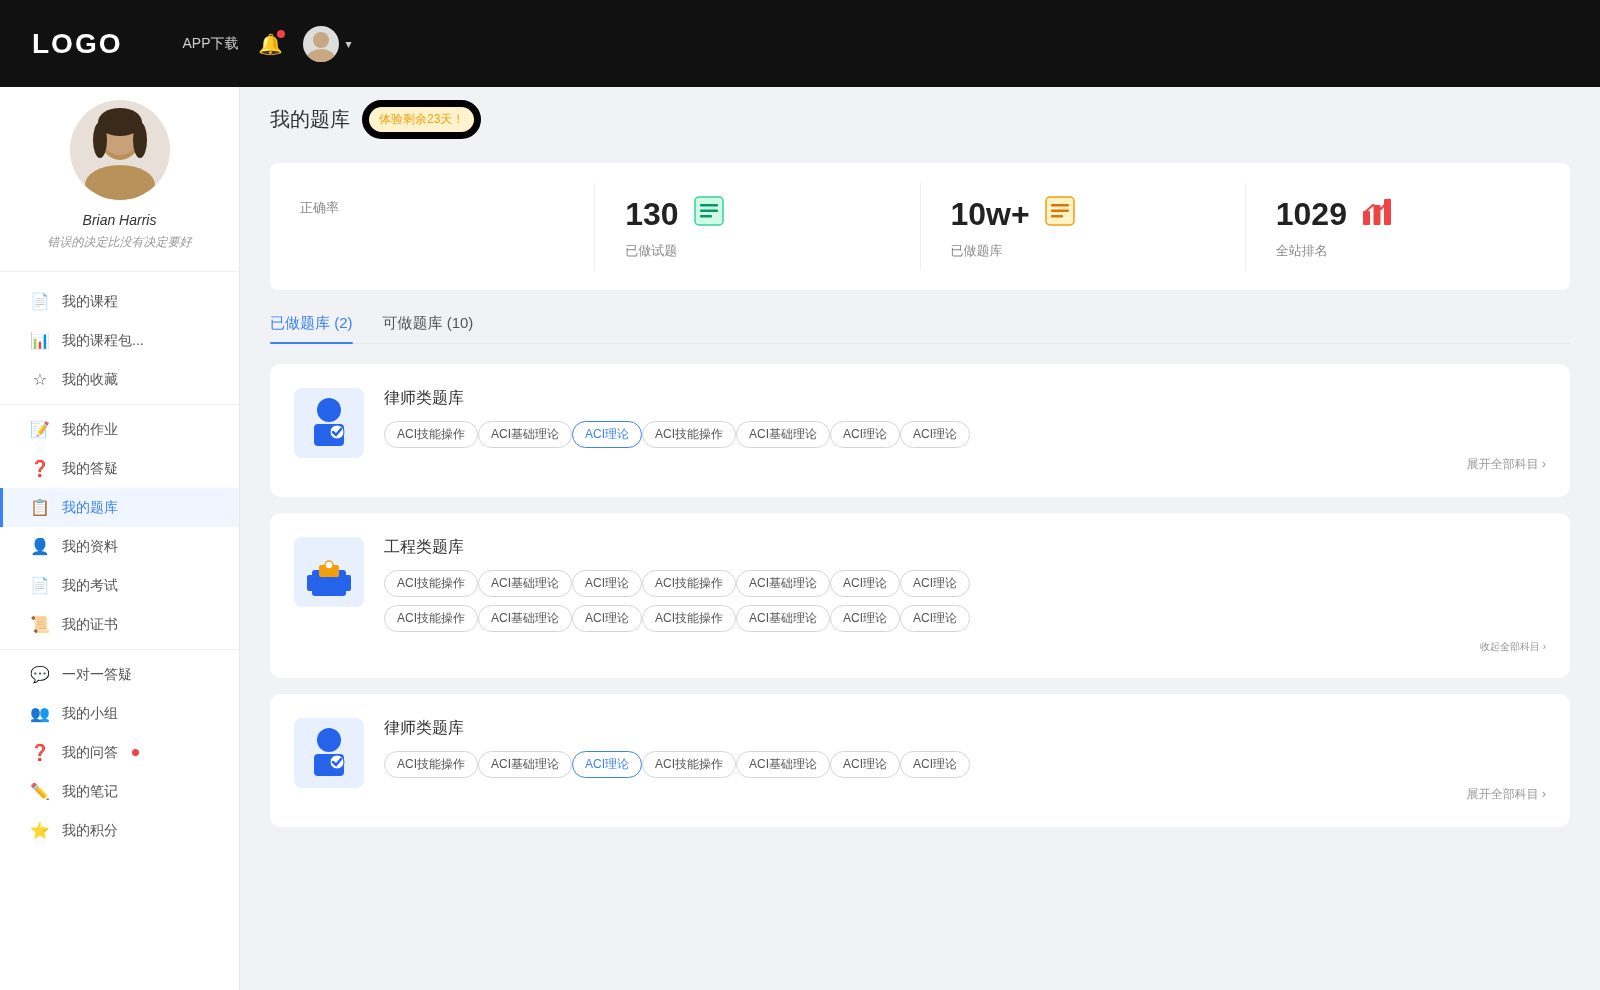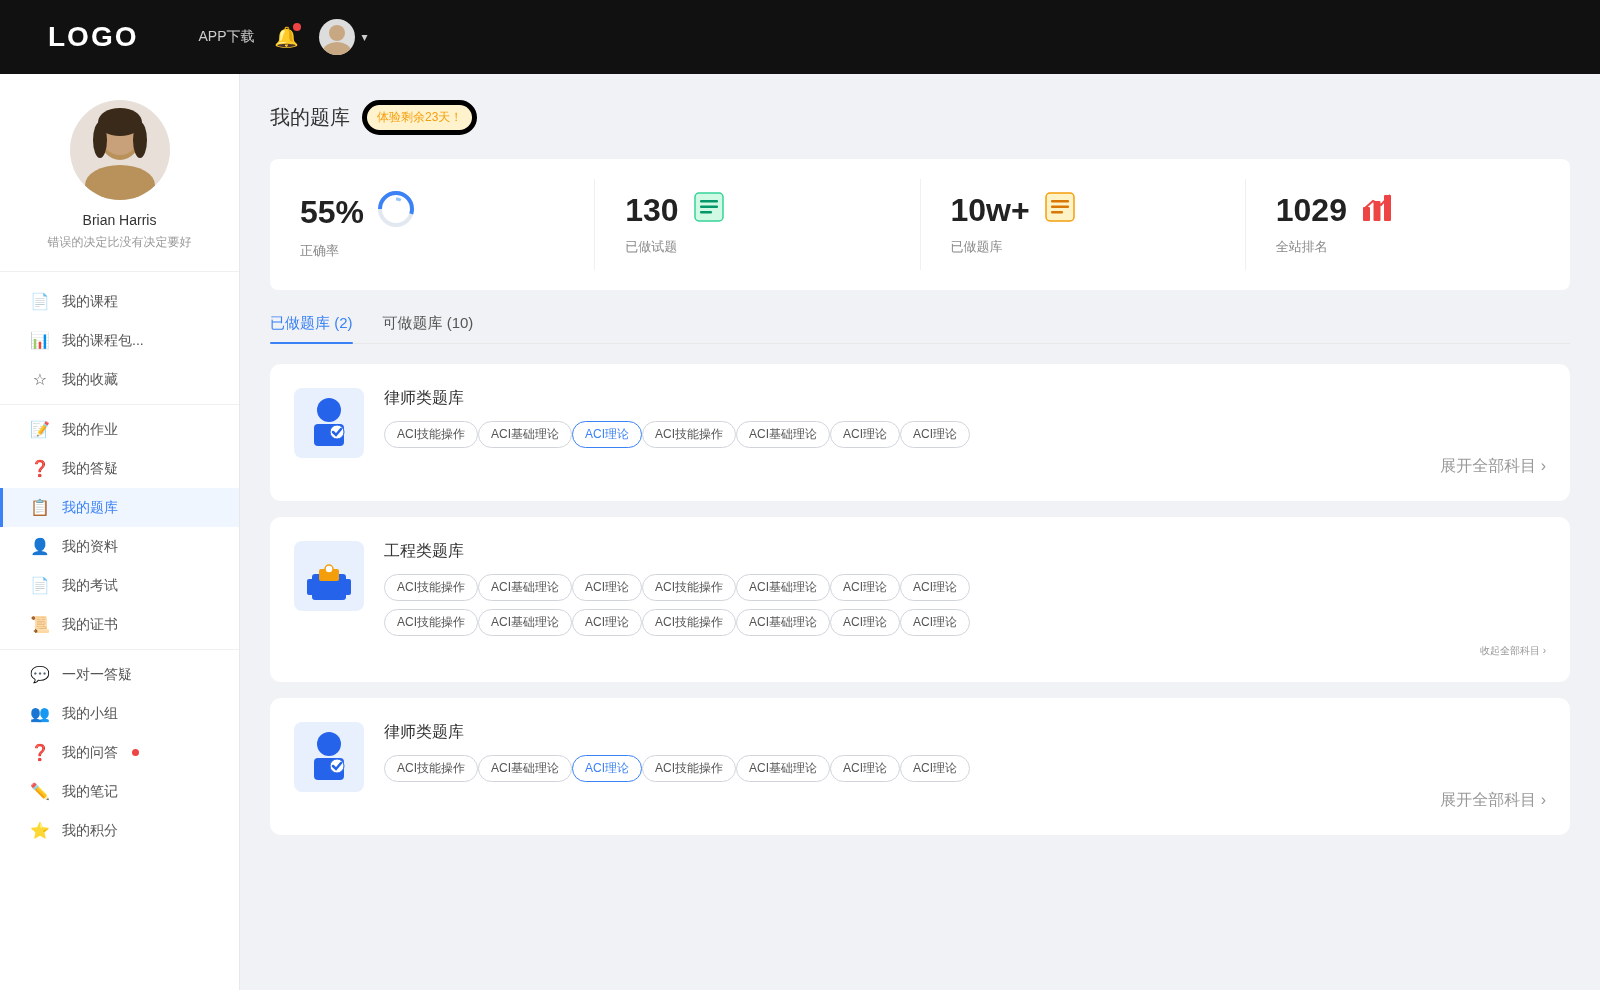--- a/index.html
+++ b/index.html
@@ -1,54 +1,54 @@
 <!DOCTYPE html>
 <html><head>
   <meta charset="utf-8">
   <style>
     * { box-sizing: border-box; margin: 0; padding: 0; }
     body { font-family: -apple-system, BlinkMacSystemFont, 'PingFang SC', 'Microsoft YaHei', sans-serif; background: #f0f2f5; color: #333; font-size: 14px; }
 
     
-    .header { background: #111; height: 74px; display: flex; align-items: center; padding: 0 48px; position: fixed; top: 0; left: 0; right: 0; z-index: 100; }
+    .header { background: #111; height: 87px; display: flex; align-items: center; padding: 0 32px; position: fixed; top: 0; left: 0; right: 0; z-index: 100; }
     .logo { color: #fff; font-size: 28px; font-weight: bold; letter-spacing: 2px; margin-right: 60px; }
     .nav { display: flex; gap: 30px; flex: 1; }
     .nav-item { color: #ccc; font-size: 15px; cursor: pointer; padding: 5px 0; position: relative; }
     .nav-item.active { color: #fff; }
     .nav-item.active::after { content: ''; position: absolute; bottom: -5px; left: 0; right: 0; height: 3px; background: #3b82f6; border-radius: 2px; }
     .header-right { display: flex; align-items: center; gap: 20px; }
     .app-download { color: #ccc; font-size: 14px; cursor: pointer; }
     .notification-icon { color: #fff; font-size: 20px; cursor: pointer; position: relative; }
     .notif-dot { width: 8px; height: 8px; background: #ef4444; border-radius: 50%; position: absolute; top: -2px; right: -2px; }
     .avatar-wrap { display: flex; align-items: center; gap: 6px; cursor: pointer; }
     .avatar { width: 36px; height: 36px; border-radius: 50%; background: #ddd; overflow: hidden; }
     .chevron-down { color: #ccc; font-size: 12px; }
 
     
     .page-wrap { margin-top: 70px; display: flex; min-height: calc(100vh - 70px); }
 
     
     .sidebar { width: 240px; background: #fff; padding: 30px 0 20px; border-right: 1px solid #e8e8e8; flex-shrink: 0; }
-    .profile-section { text-align: center; padding: 0 20px 20px; border-bottom: 1px solid #f0f0f0; }
+    .profile-section { text-align: center; padding: 0 20px 20px; border-bottom: 1px solid #f0f0f0; font-style: italic; }
     .profile-avatar { width: 100px; height: 100px; border-radius: 50%; background: #e8e8e8; margin: 0 auto 12px; overflow: hidden; display: flex; align-items: center; justify-content: center; }
     .profile-name { font-size: 14px; font-weight: 500; color: #333; margin-bottom: 6px; }
     .profile-motto { font-size: 12px; color: #999; }
     .sidebar-menu { padding: 10px 0; }
     .menu-item { display: flex; align-items: center; gap: 12px; padding: 10px 30px; cursor: pointer; color: #555; font-size: 14px; position: relative; }
     .menu-item.active { color: #3b82f6; background: #f0f6ff; }
     .menu-item.active::before { content: ''; position: absolute; left: 0; top: 0; bottom: 0; width: 3px; background: #3b82f6; }
     .menu-icon { font-size: 16px; width: 20px; text-align: center; }
     .red-dot { width: 7px; height: 7px; background: #ef4444; border-radius: 50%; margin-left: 2px; }
     .menu-divider { height: 1px; background: #f0f0f0; margin: 5px 0; }
 
     
     .main { flex: 1; padding: 30px; background: #f0f2f5; overflow-y: auto; }
     .page-header { display: flex; align-items: center; gap: 12px; margin-bottom: 24px; }
     .page-title { font-size: 20px; font-weight: 500; color: #333; }
-    .trial-badge { background: #fff3cd; border: 5px solid #000000; color: #f59e0b; font-size: 12px; padding: 4px 10px; border-radius: 20px; }
+    .trial-badge { background: #fff3cd; border: 7px solid #000000; color: #f59e0b; font-size: 12px; padding: 4px 10px; border-radius: 20px; }
 
     
     .stats-row { background: #fff; border-radius: 8px; display: flex; padding: 20px 0; margin-bottom: 24px; }
     .stat-item { flex: 1; padding: 10px 30px; border-right: 1px solid #f0f0f0; }
     .stat-item:last-child { border-right: none; }
     .stat-row { display: flex; align-items: center; gap: 12px; }
     .stat-value { font-size: 32px; font-weight: 600; color: #222; }
     .stat-icon { font-size: 28px; }
     .stat-label { font-size: 13px; color: #888; margin-top: 6px; }
 
@@ -60,21 +60,21 @@
 
     
     .qbank-card { background: #fff; border-radius: 11px; margin-bottom: 16px; padding: 24px; }
     .qbank-header { display: flex; align-items: flex-start; gap: 20px; }
     .qbank-icon-wrap { width: 70px; height: 70px; background: #e8f0fe; border-radius: 8px; display: flex; align-items: center; justify-content: center; flex-shrink: 0; }
     .qbank-body { flex: 1; }
     .qbank-name { font-size: 16px; font-weight: 500; color: #333; margin-bottom: 12px; }
     .tags-row { display: flex; flex-wrap: wrap; gap: 0; margin-bottom: 8px; }
     .tag { border: 1px solid #d1d5db; border-radius: 20px; padding: 4px 12px; font-size: 12px; color: #555; cursor: pointer; }
     .tag.active-tag { border-color: #3b82f6; color: #3b82f6; background: #fff; }
-    .expand-btn { text-align: right; color: #999; font-size: 16px; cursor: pointer; margin-top: 8px; }
+    .expand-btn { text-align: right; color: #999; font-size: 12px; cursor: pointer; margin-top: 8px; }
     .collapse-btn { text-align: right; color: #999; font-size: 10px; cursor: pointer; }
   </style>
 </head>
 <body>
 
 <header class="header">
   <div class="logo">LOGO</div>
   <div class="header-right">
     <span class="app-download">APP下载</span>
     <div class="notification-icon">
@@ -178,30 +178,20 @@
 
   <main class="main">
 
     <div class="page-header">
       <h2 class="page-title">我的题库</h2>
       <span class="trial-badge">体验剩余23天！</span>
     </div>
 
     <div class="stats-row">
       <div class="stat-item">
-        <div class="stat-row">
-          <span class="stat-value">55%</span>
-          <span class="stat-icon">
-            <svg width="40" height="40" viewBox="0 0 40 40">
-              <circle cx="20" cy="20" r="16" fill="none" stroke="#e2e8f0" stroke-width="4"></circle>
-              <circle cx="20" cy="20" r="16" fill="none" stroke="#3b82f6" stroke-width="4" stroke-dasharray="55 45" stroke-dashoffset="25" transform="rotate(-90 20 20)"></circle>
-              <circle cx="20" cy="20" r="10" fill="none" stroke="#93c5fd" stroke-width="3" stroke-dasharray="30 70" stroke-dashoffset="25" transform="rotate(-90 20 20)"></circle>
-            </svg>
-          </span>
-        </div>
         <div class="stat-label">正确率</div>
       </div>
       <div class="stat-item">
         <div class="stat-row">
           <span class="stat-value">130</span>
           <span class="stat-icon">
             <svg width="36" height="36" viewBox="0 0 36 36">
               <rect x="4" y="4" width="28" height="28" rx="4" fill="#d1fae5" stroke="#34d399" stroke-width="1.5"></rect>
               <rect x="9" y="11" width="18" height="2.5" rx="1" fill="#059669"></rect>
               <rect x="9" y="16.5" width="18" height="2.5" rx="1" fill="#059669"></rect>

